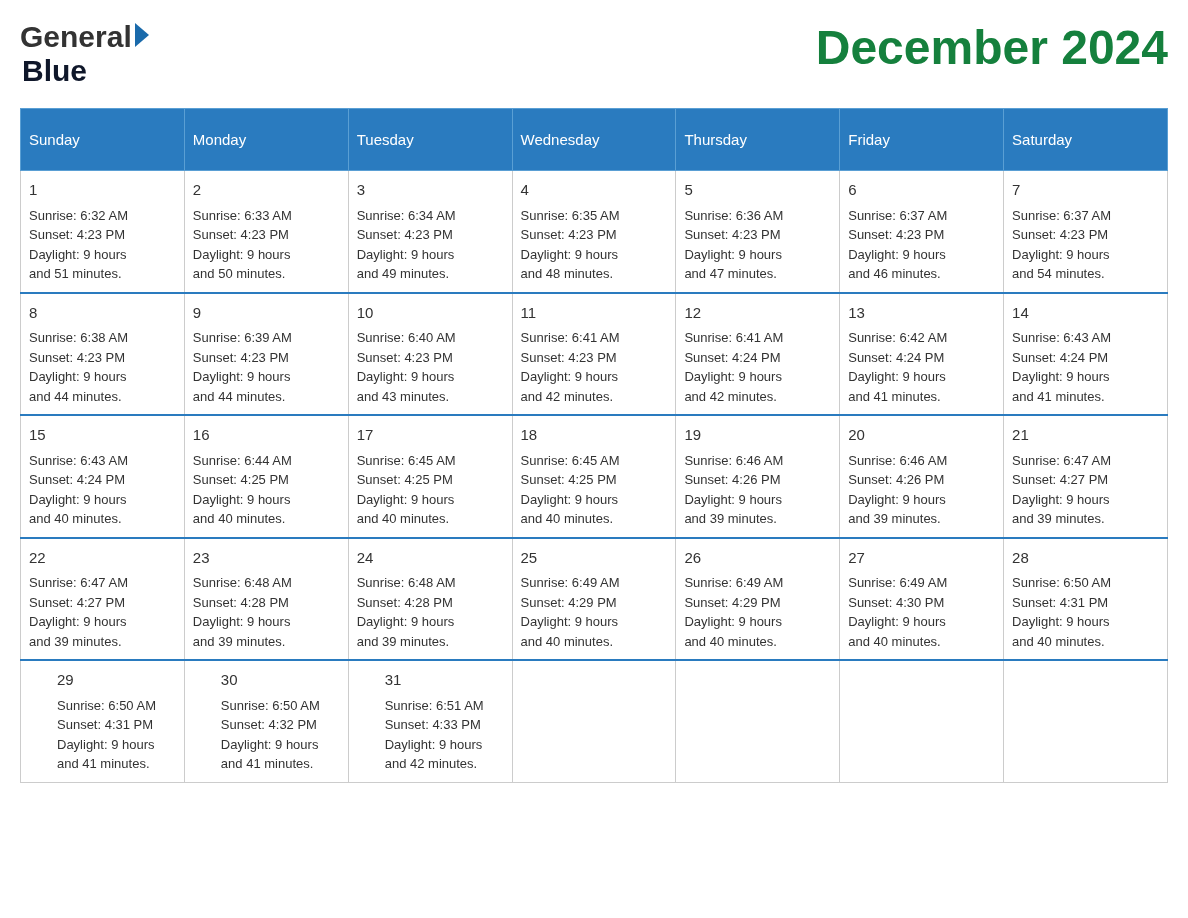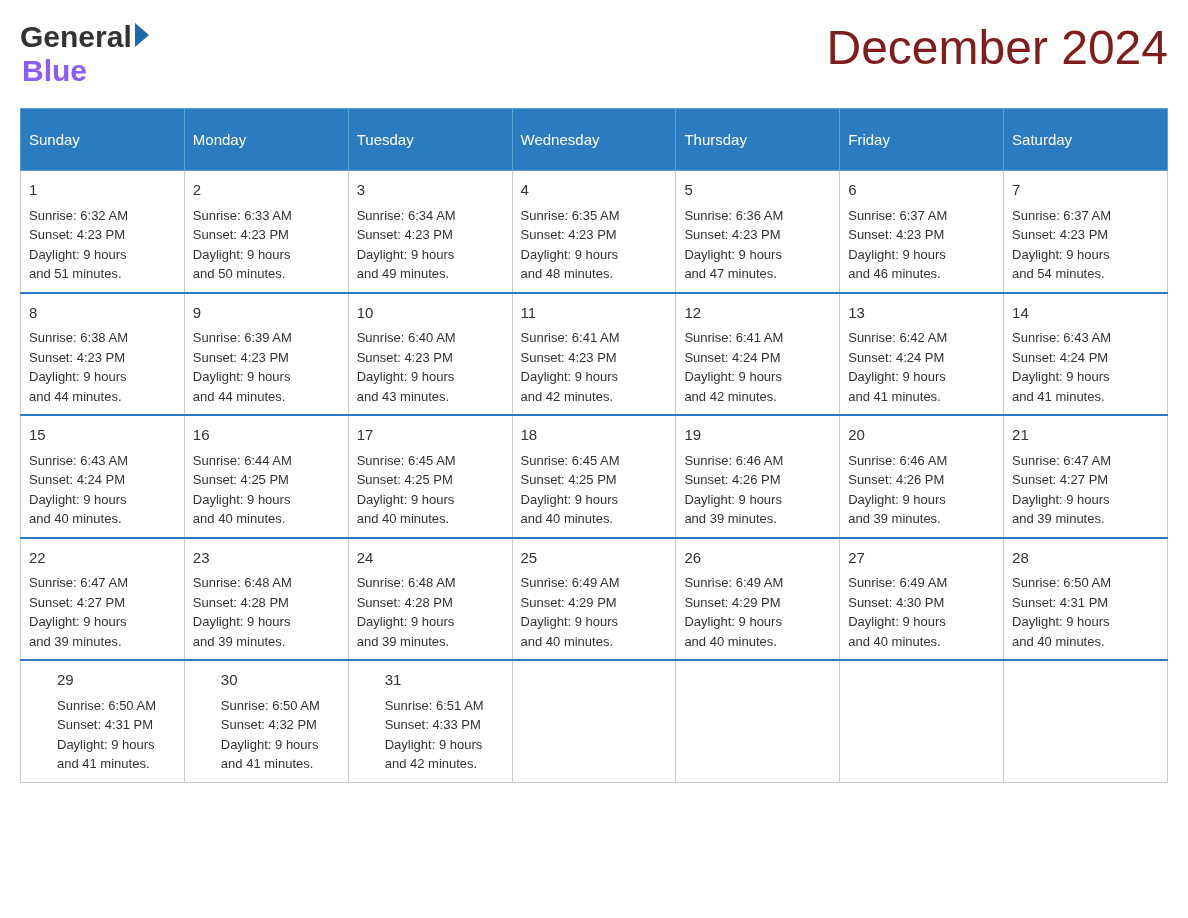--- a/index.html
+++ b/index.html
@@ -19,22 +19,22 @@
     .logo {
       display: flex;
       flex-direction: column;
       align-items: flex-start;
     }
     .title-section {
       text-align: right;
     }
     .main-title {
       font-size: 48px;
-      font-weight: normal;
-      color: #7f1d1d;
+      font-weight: bold;
+      color: #15803d;
     }
     .subtitle {
       font-size: 22px;
       color: #444;
       margin-top: 4px;
     }
     .calendar {
       width: 100%;
       border-collapse: collapse;
       border: 1px solid #999;
@@ -87,21 +87,21 @@
       border-bottom: 12px solid transparent;
       border-left: 14px solid #1a6aab;
       margin-left: 3px;
       vertical-align: middle;
       position: relative;
       top: -2px;
     }
     .logo-text-blue {
       font-size: 30px;
       font-weight: bold;
-      color: #8b5cf6;
+      color: #0f172a;
       margin-left: 2px;
     }
   </style>
 </head>
 <body>
 
 <div class="header">
   <div class="logo">
     <div class="logo-row">
       <span class="logo-text-general">General</span>

